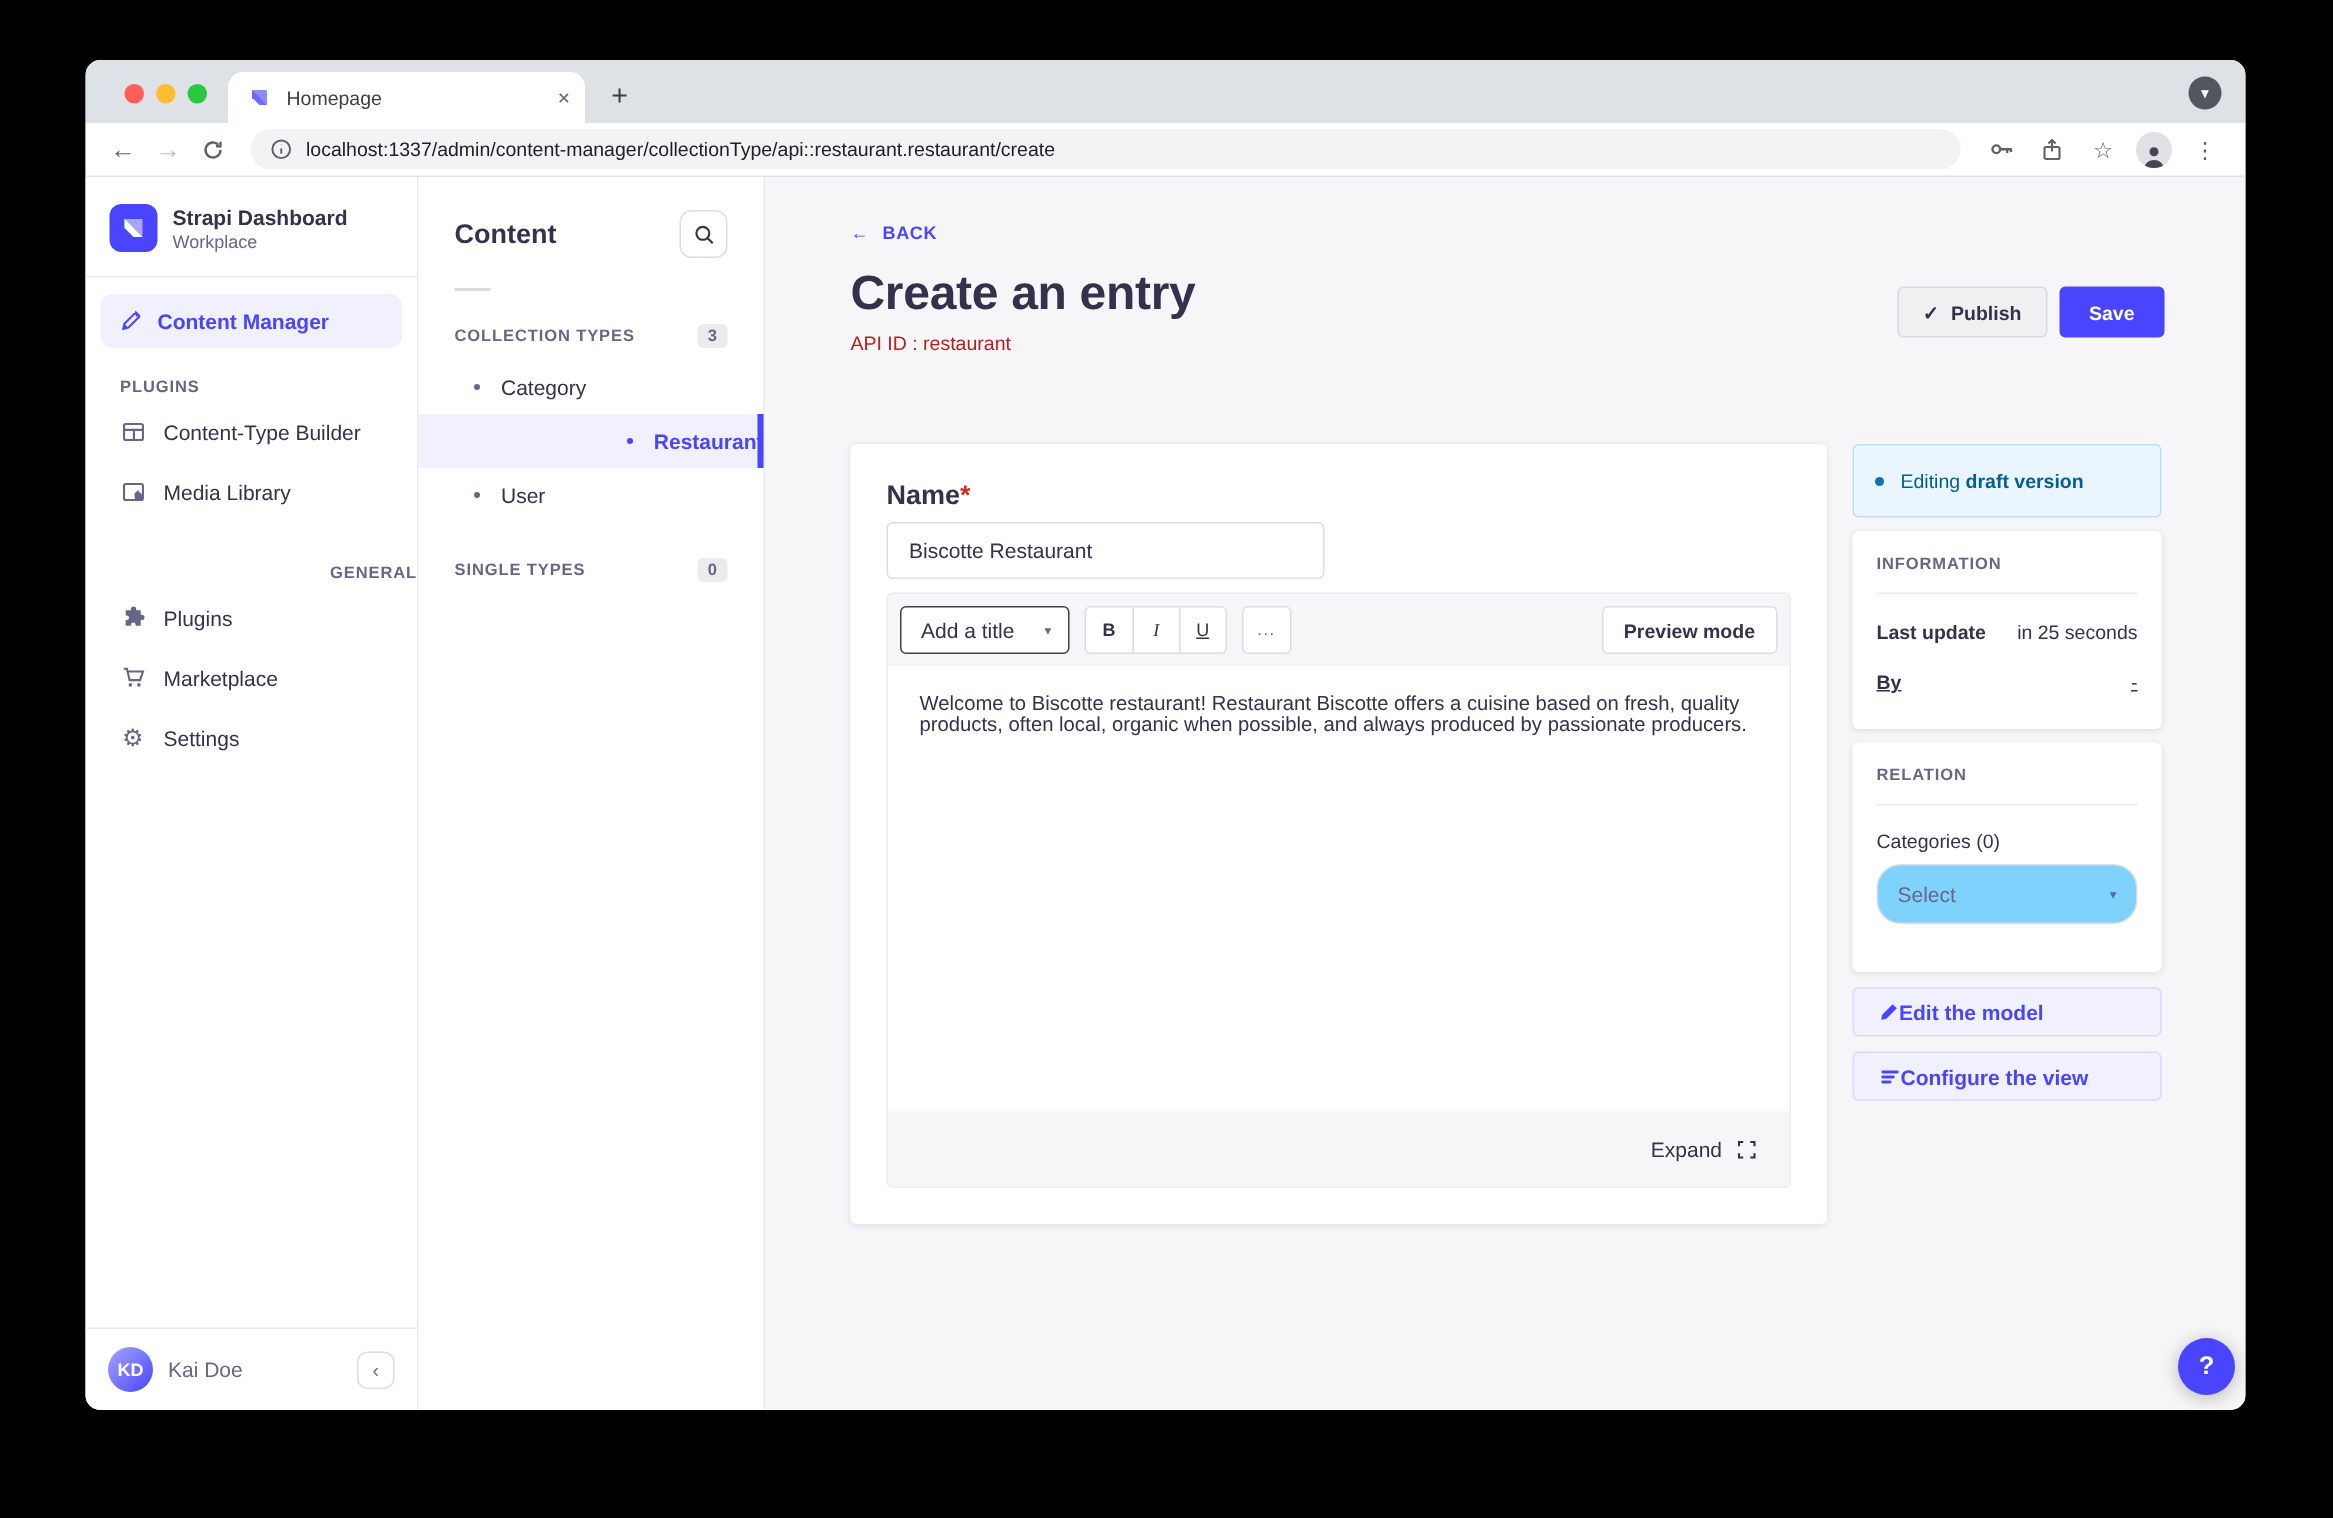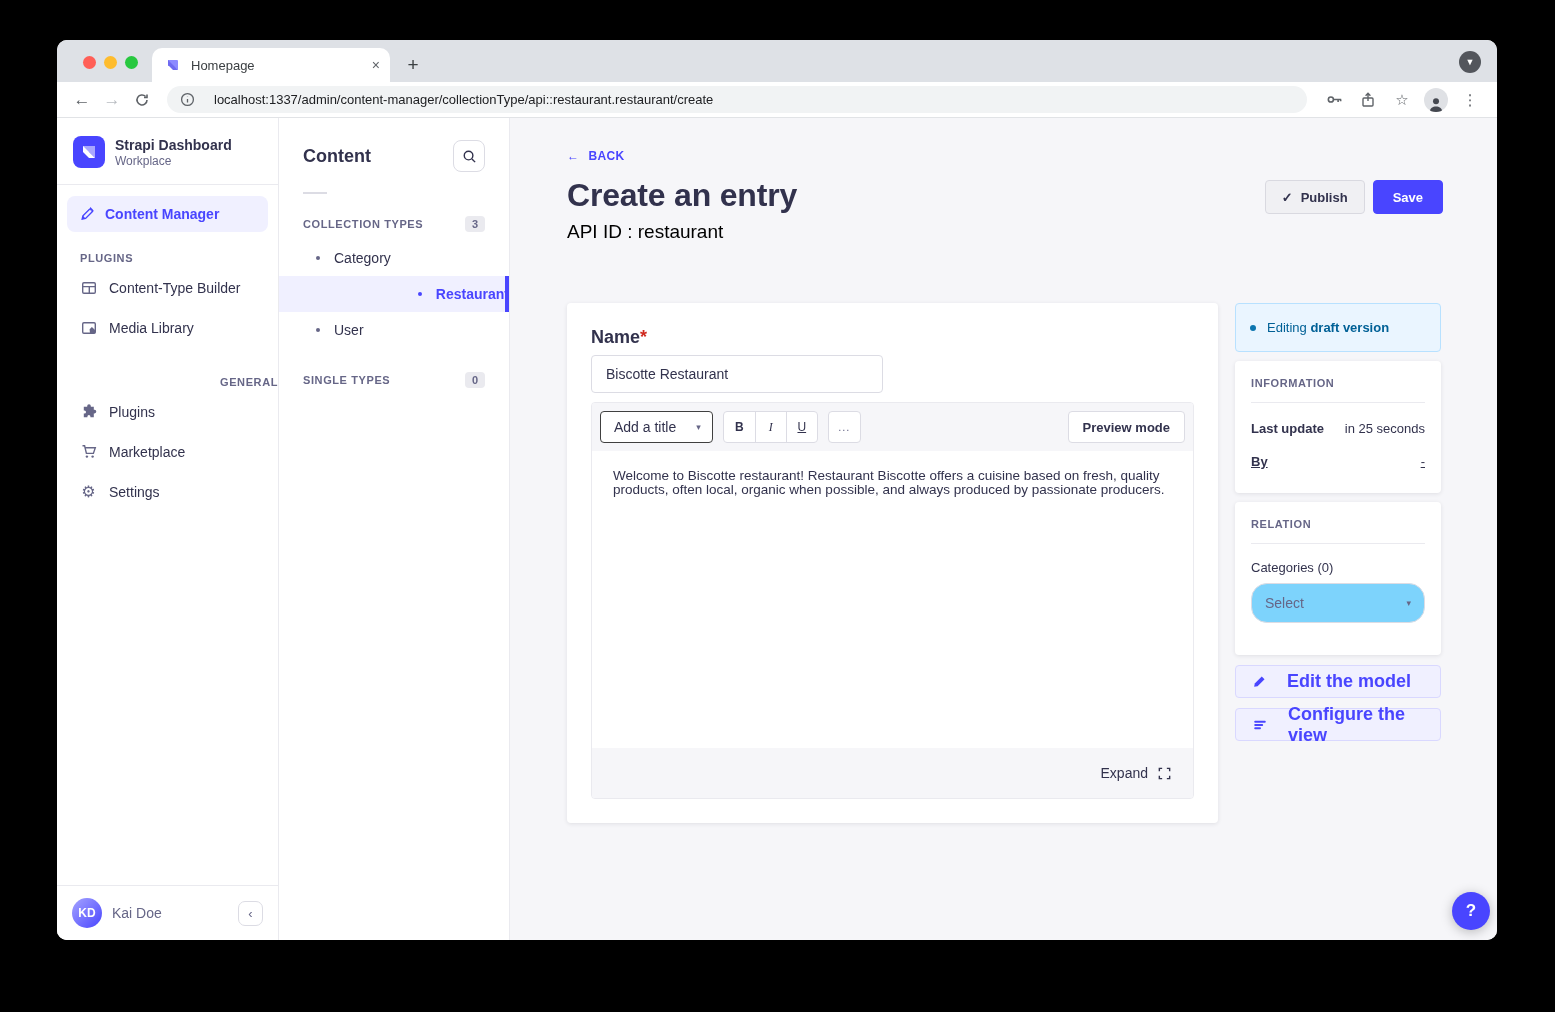--- a/index.html
+++ b/index.html
@@ -20,21 +20,21 @@
   .newtab { width:30px; height:30px; margin:0 0 2px 8px; display:flex; align-items:center; justify-content:center;
             font-size:19px; color:#3c4043; }
   .profile-chip { position:absolute; right:16px; top:11px; width:22px; height:22px; border-radius:50%;
                   background:#53565c; color:#fff; font-size:9px; display:flex; align-items:center; justify-content:center; }
   .toolbar { height:36px; background:#fff; border-bottom:1px solid #e1e3e6; flex:none;
              display:flex; align-items:center; padding:0 12px; gap:4px; }
   .nav-btn { width:26px; height:26px; display:flex; align-items:center; justify-content:center;
              font-size:17px; color:#5f6368; }
   .nav-btn.disabled { color:#b8bcc1; }
   .omnibox { flex:1; height:27px; background:#f1f3f4; border-radius:14px; margin:0 8px;
-             display:flex; align-items:center; gap:19px; padding:0 13px; }
+             display:flex; align-items:center; gap:9px; padding:0 13px; }
   .omnibox .url { font-size:13px; color:#202124; white-space:nowrap; }
   .chrome-ic { width:24px; height:24px; display:flex; align-items:center; justify-content:center;
                color:#5f6368; font-size:15px; margin:0 3px; }
   .chrome-avatar { width:24px; height:24px; border-radius:50%; background:#dfe1e5; display:flex;
                    align-items:flex-end; justify-content:center; overflow:hidden; margin:0 3px; }
 
   
   .app { flex:1; display:flex; min-height:0; background:#f6f6f9; }
 
   
@@ -73,23 +73,23 @@
              font-size:14px; color:#32324d; }
   .cp-dot { width:4px; height:4px; border-radius:50%; background:#666687; flex:none; }
   .cp-item.selected { background:#f0f0ff; color:#4945ff; font-weight:600;justify-content:flex-end; }
   .cp-item.selected .cp-dot { background:#4945ff; }
   .sel-bar { position:absolute; right:0; top:0; bottom:0; width:4px; background:#4945ff; }
 
   
   .main { flex:1; position:relative; padding:28px 54px 0 57px; overflow:hidden; }
   .back-link { display:inline-flex; align-items:center; gap:9px; color:#4945ff; font-size:12px; font-weight:700;
                letter-spacing:.4px; text-decoration:none; }
-  .header-row { display:flex; justify-content:space-between; align-items:flex-start; margin-top:13px; }
+  .header-row { display:flex; justify-content:space-between; align-items:center; margin-top:13px; }
   .page-title { font-size:32px; font-weight:700; color:#32324d; letter-spacing:-.2px; }
-  .page-sub { font-size:19px; color:#000000; margin-top:7px; }
+  .page-sub { font-size:13px; color:#b91c1c; margin-top:7px; }
   .actions { display:flex; gap:8px; margin-top:3px; }
   .btn { border-radius:4px; font-size:13px; font-weight:600; display:flex; align-items:center; gap:8px;
          height:34px; padding:0 16px; cursor:default; }
   .btn-publish { background:#f0f0f3; border:1px solid #d9d9e0; color:#32324d; }
   .btn-save { background:#4945ff; border:1px solid #4945ff; color:#fff; padding:0 19px; }
 
   .content-row { display:flex; gap:17px; margin-top:60px; align-items:flex-start; }
   .card-main { width:651px; background:#fff; border-radius:4px; box-shadow:0 1px 4px rgba(33,33,52,.1); padding:24px; }
   .field-label { font-size:18px; font-weight:700; color:#32324d; }
   .req { color:#d02b20; }
@@ -126,21 +126,21 @@
   .panel { background:#fff; border-radius:4px; box-shadow:0 1px 4px rgba(33,33,52,.1); padding:16px; margin-top:9px; }
   .panel-title { font-size:11px; font-weight:700; color:#666687; letter-spacing:.6px; }
   .panel-hr { border:none; border-top:1px solid #eaeaef; margin:13px 0 2px; }
   .info-row { display:flex; justify-content:space-between; align-items:baseline; margin-top:18px; font-size:13px; color:#32324d; }
   .info-label { font-weight:700; }
   .info-pad { padding-bottom:8px;text-decoration:underline; }
   .rel-label { margin-top:16px; font-size:13px; color:#32324d; }
   .select { margin-top:8px; margin-bottom:16px; height:40px; border:1px solid #dcdce4; border-radius:16px; background:#7dd3fc;
             display:flex; align-items:center; justify-content:space-between; padding:0 13px; font-size:14px; color:#666687;gap:12px; }
   .aside-btn { margin-top:10px; height:33px; background:#f0f0ff; border:1px solid #d9d8ff; border-radius:4px;
-               display:flex; align-items:center; gap:21px; padding:0 17px; font-size:18px; font-weight:700; color:#4945ff; }
+               display:flex; align-items:center; gap:0; padding:0 17px; font-size:14px; font-weight:700; color:#4945ff; }
   .help-fab { position:absolute; right:7px; bottom:10px; width:38px; height:38px; border-radius:50%;
               background:#4945ff; color:#fff; font-size:17px; font-weight:700; display:flex; align-items:center;
               justify-content:center; box-shadow:0 2px 12px rgba(3,3,5,.25); }
   svg { display:block; }
 </style>
 </head>
 <body>
 
 <div class="stage">
   <div class="window">

